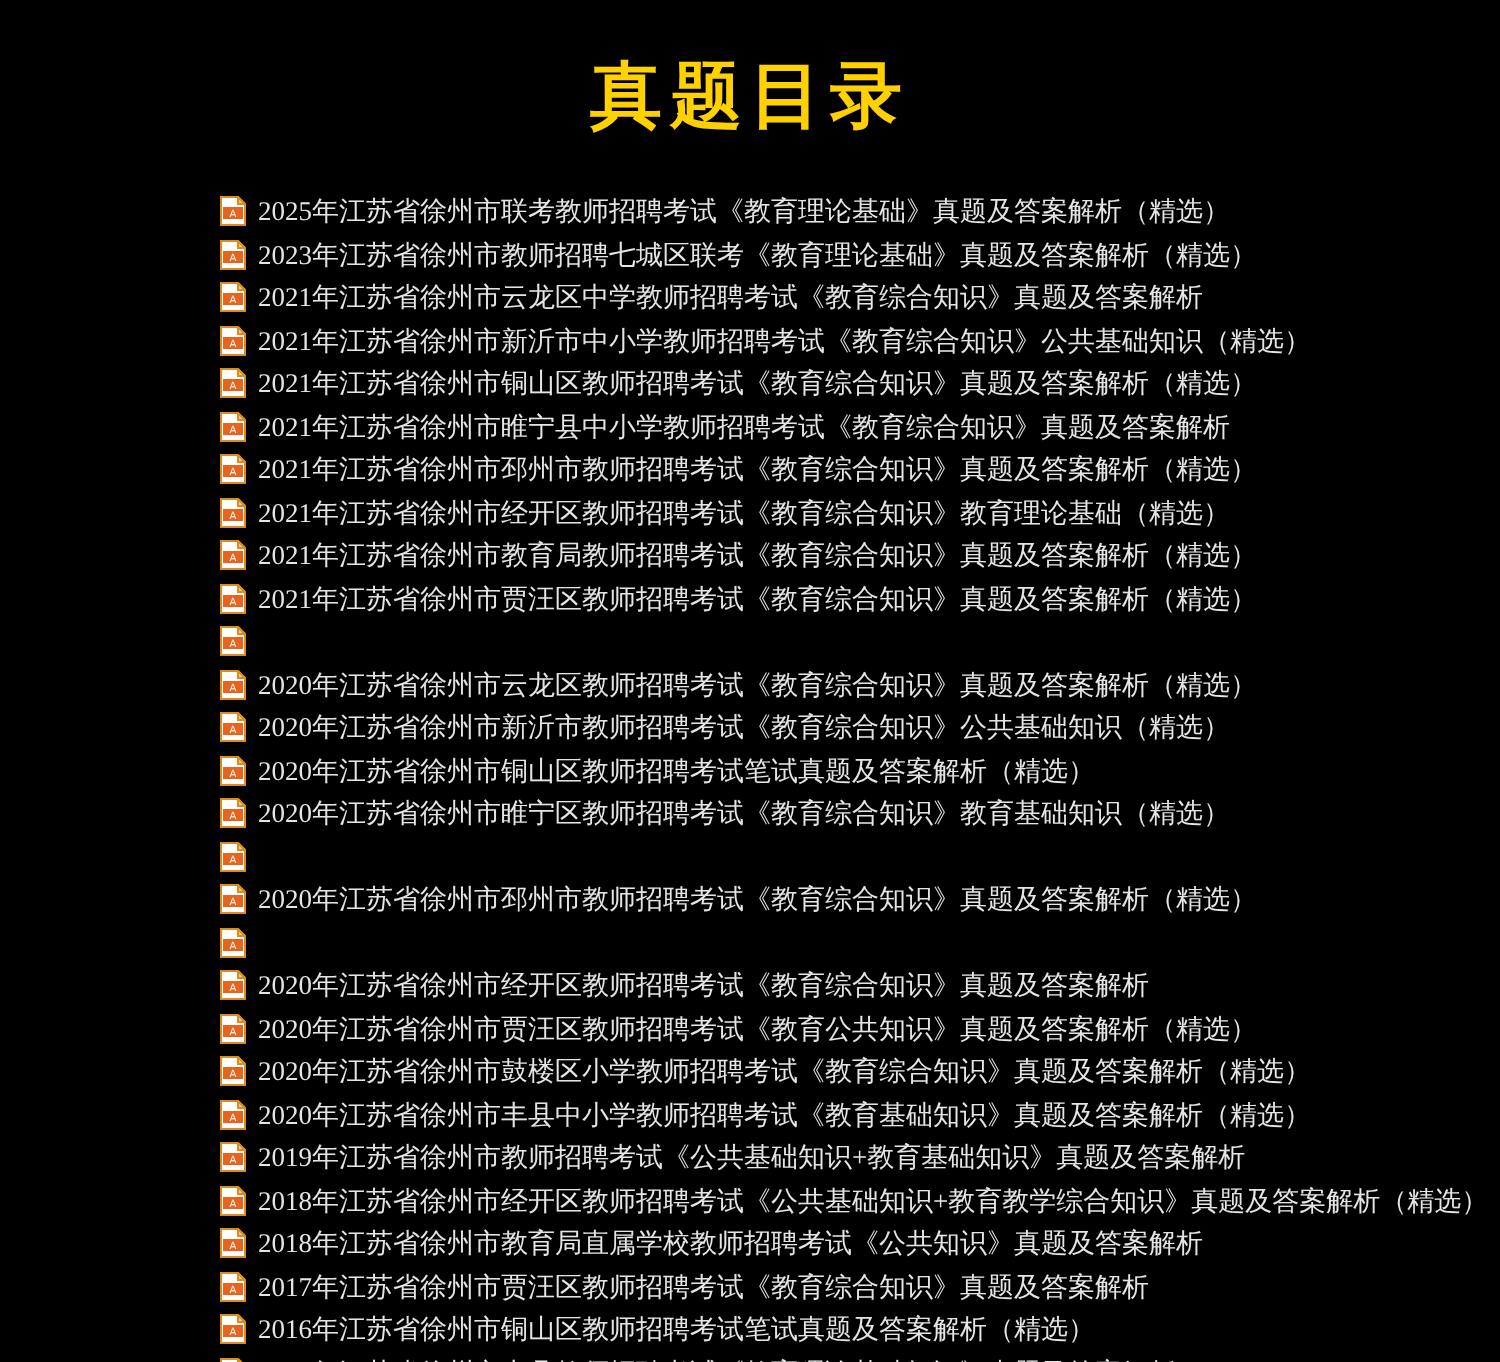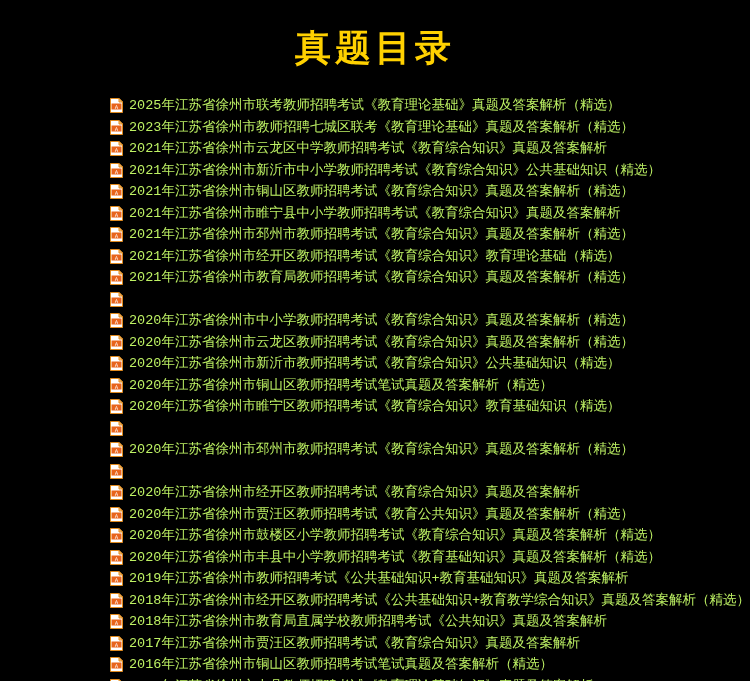--- a/index.html
+++ b/index.html
@@ -49,25 +49,25 @@
     width: 13px;
     height: 15px;
     margin-right: 6px;
     position: relative;
     display: inline-block;
   }
   .pdf-icon svg {
     display: block;
   }
   .item-label {
-    color: #bef264;
+    color: #e5e5e5;
     font-size: 13.5px;
     line-height: 21px;
     white-space: nowrap;
-    font-family: Liberation Mono, monospace;
+    font-family: Liberation Serif, serif;
   }
 </style>
 </head>
 <body>
 
 <div class="page">
 
   <div class="title-bar">
     <span class="title">真题目录</span>
   </div>
@@ -183,32 +183,32 @@
 
   <li class="item">
     <span class="pdf-icon">
       <svg width="13" height="15" viewBox="0 0 13 15" xmlns="http://www.w3.org/2000/svg">
         <path d="M0.5 0.5 H9 L12.5 4 V14.5 H0.5 Z" fill="#ffffff" stroke="#e08a1e" stroke-width="1"></path>
         <path d="M9 0.5 L12.5 4 H9 Z" fill="#f7c87a" stroke="#e08a1e" stroke-width="1"></path>
         <rect x="1.5" y="5.5" width="10" height="6" fill="#e8641c"></rect>
         <text x="6.5" y="10.6" font-size="5" fill="#ffffff" text-anchor="middle" font-family="DejaVu Sans, sans-serif">A</text>
       </svg>
     </span>
-  </li>
-
-  <li class="item">
-    <span class="pdf-icon">
-      <svg width="13" height="15" viewBox="0 0 13 15" xmlns="http://www.w3.org/2000/svg">
-        <path d="M0.5 0.5 H9 L12.5 4 V14.5 H0.5 Z" fill="#ffffff" stroke="#e08a1e" stroke-width="1"></path>
-        <path d="M9 0.5 L12.5 4 H9 Z" fill="#f7c87a" stroke="#e08a1e" stroke-width="1"></path>
-        <rect x="1.5" y="5.5" width="10" height="6" fill="#e8641c"></rect>
-        <text x="6.5" y="10.6" font-size="5" fill="#ffffff" text-anchor="middle" font-family="DejaVu Sans, sans-serif">A</text>
-      </svg>
-    </span>
-    <span class="item-label">2020年江苏省徐州市中小学教师招聘考试《教育综合知识》真题及答案解析（精选）</span>
+    <span class="item-label">2021年江苏省徐州市贾汪区教师招聘考试《教育综合知识》真题及答案解析（精选）</span>
+  </li>
+
+  <li class="item">
+    <span class="pdf-icon">
+      <svg width="13" height="15" viewBox="0 0 13 15" xmlns="http://www.w3.org/2000/svg">
+        <path d="M0.5 0.5 H9 L12.5 4 V14.5 H0.5 Z" fill="#ffffff" stroke="#e08a1e" stroke-width="1"></path>
+        <path d="M9 0.5 L12.5 4 H9 Z" fill="#f7c87a" stroke="#e08a1e" stroke-width="1"></path>
+        <rect x="1.5" y="5.5" width="10" height="6" fill="#e8641c"></rect>
+        <text x="6.5" y="10.6" font-size="5" fill="#ffffff" text-anchor="middle" font-family="DejaVu Sans, sans-serif">A</text>
+      </svg>
+    </span>
   </li>
 
   <li class="item">
     <span class="pdf-icon">
       <svg width="13" height="15" viewBox="0 0 13 15" xmlns="http://www.w3.org/2000/svg">
         <path d="M0.5 0.5 H9 L12.5 4 V14.5 H0.5 Z" fill="#ffffff" stroke="#e08a1e" stroke-width="1"></path>
         <path d="M9 0.5 L12.5 4 H9 Z" fill="#f7c87a" stroke="#e08a1e" stroke-width="1"></path>
         <rect x="1.5" y="5.5" width="10" height="6" fill="#e8641c"></rect>
         <text x="6.5" y="10.6" font-size="5" fill="#ffffff" text-anchor="middle" font-family="DejaVu Sans, sans-serif">A</text>
       </svg>

